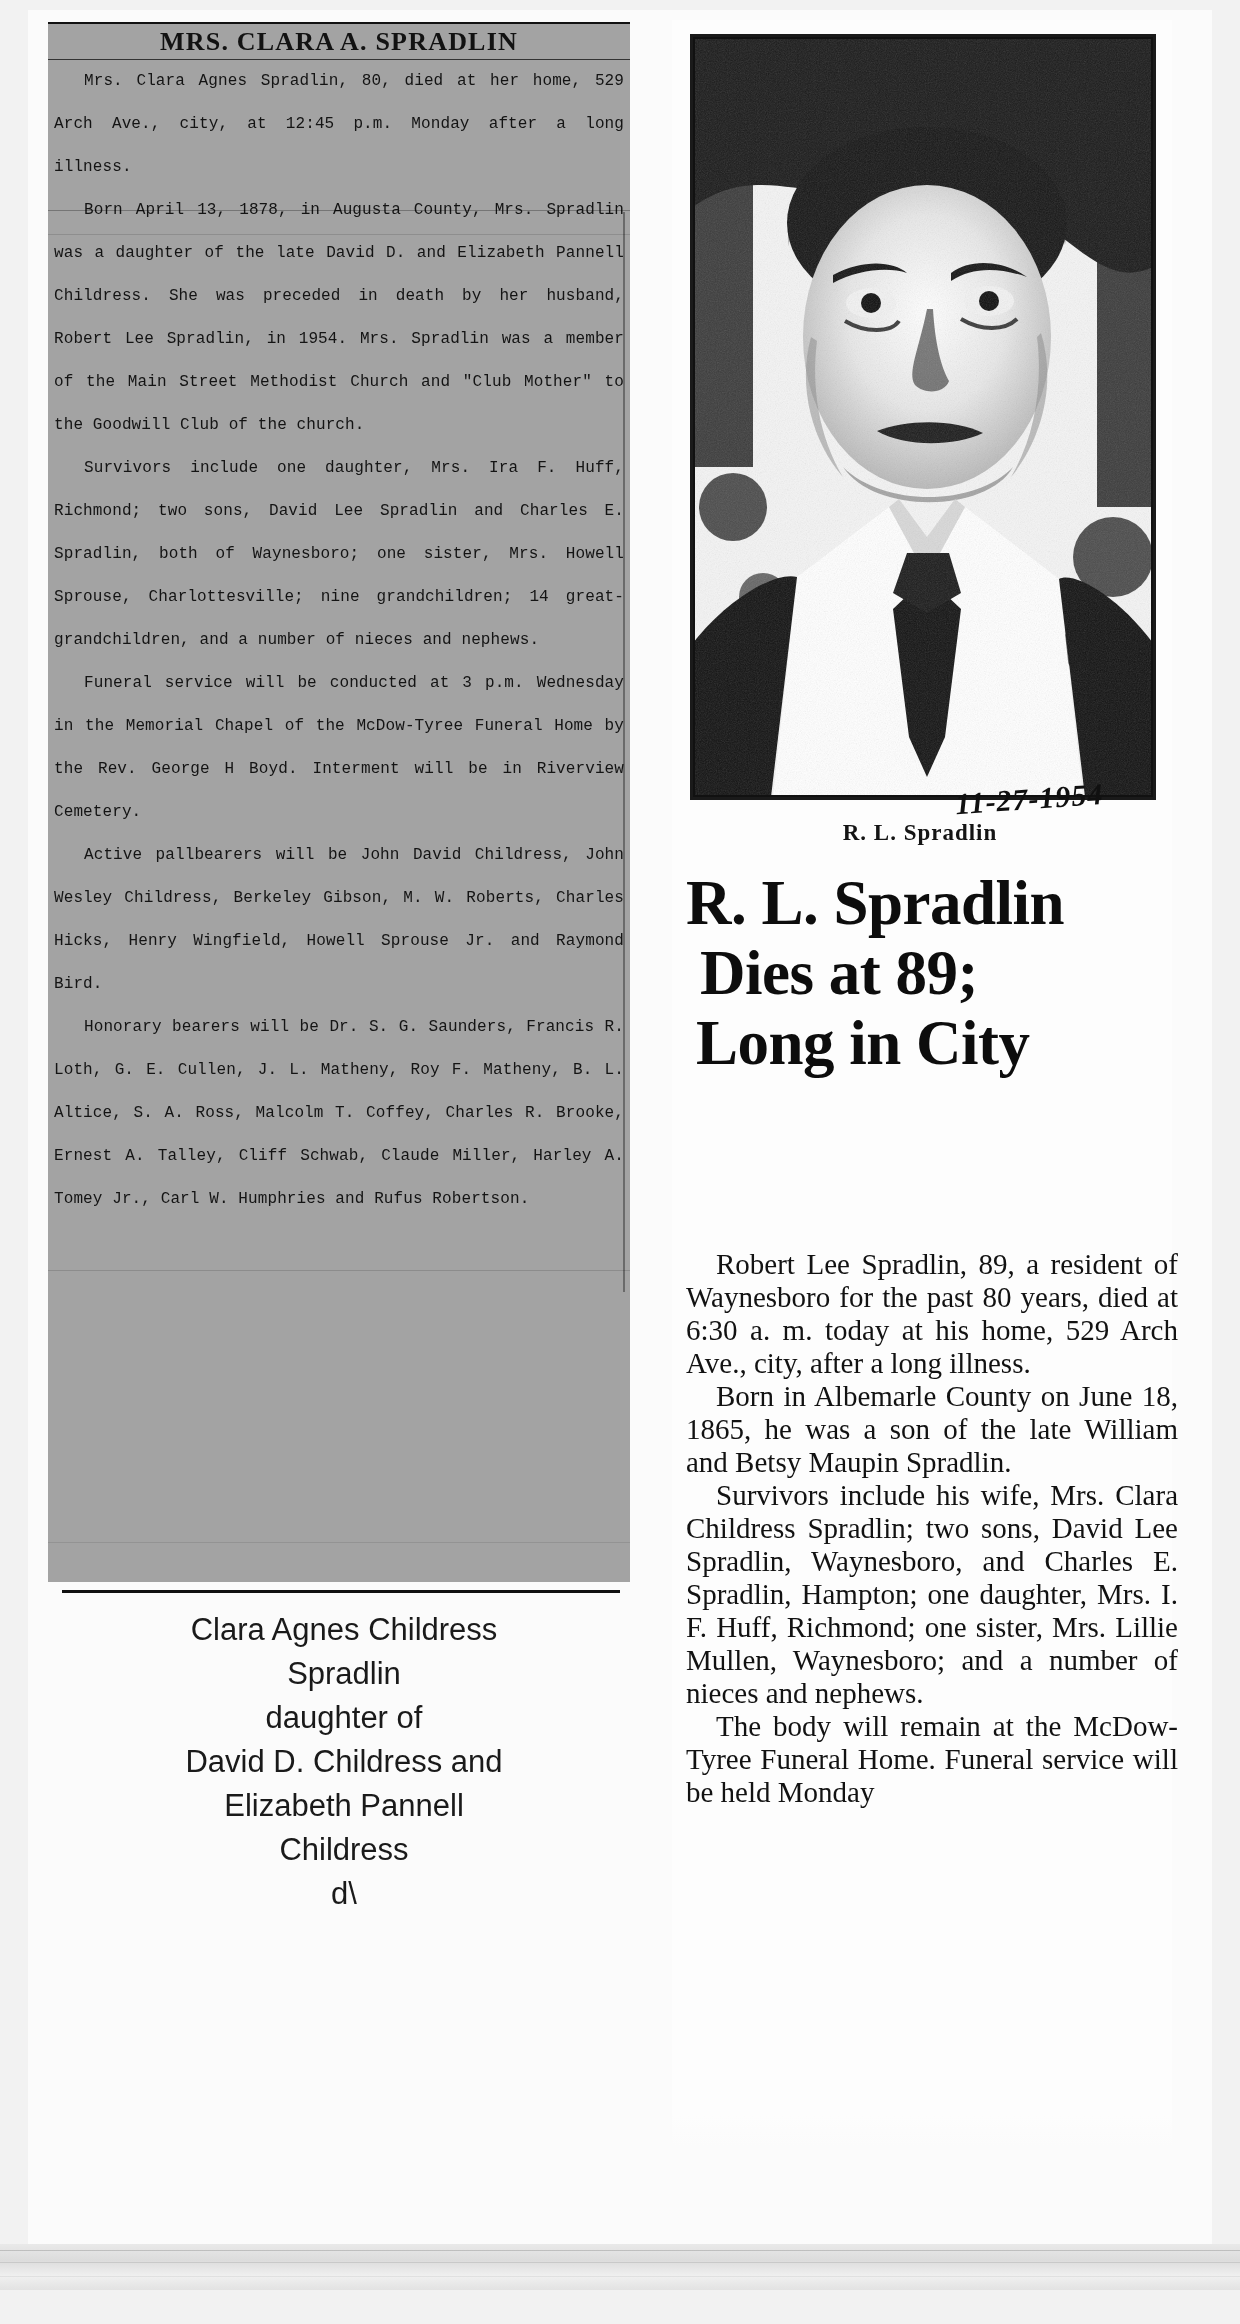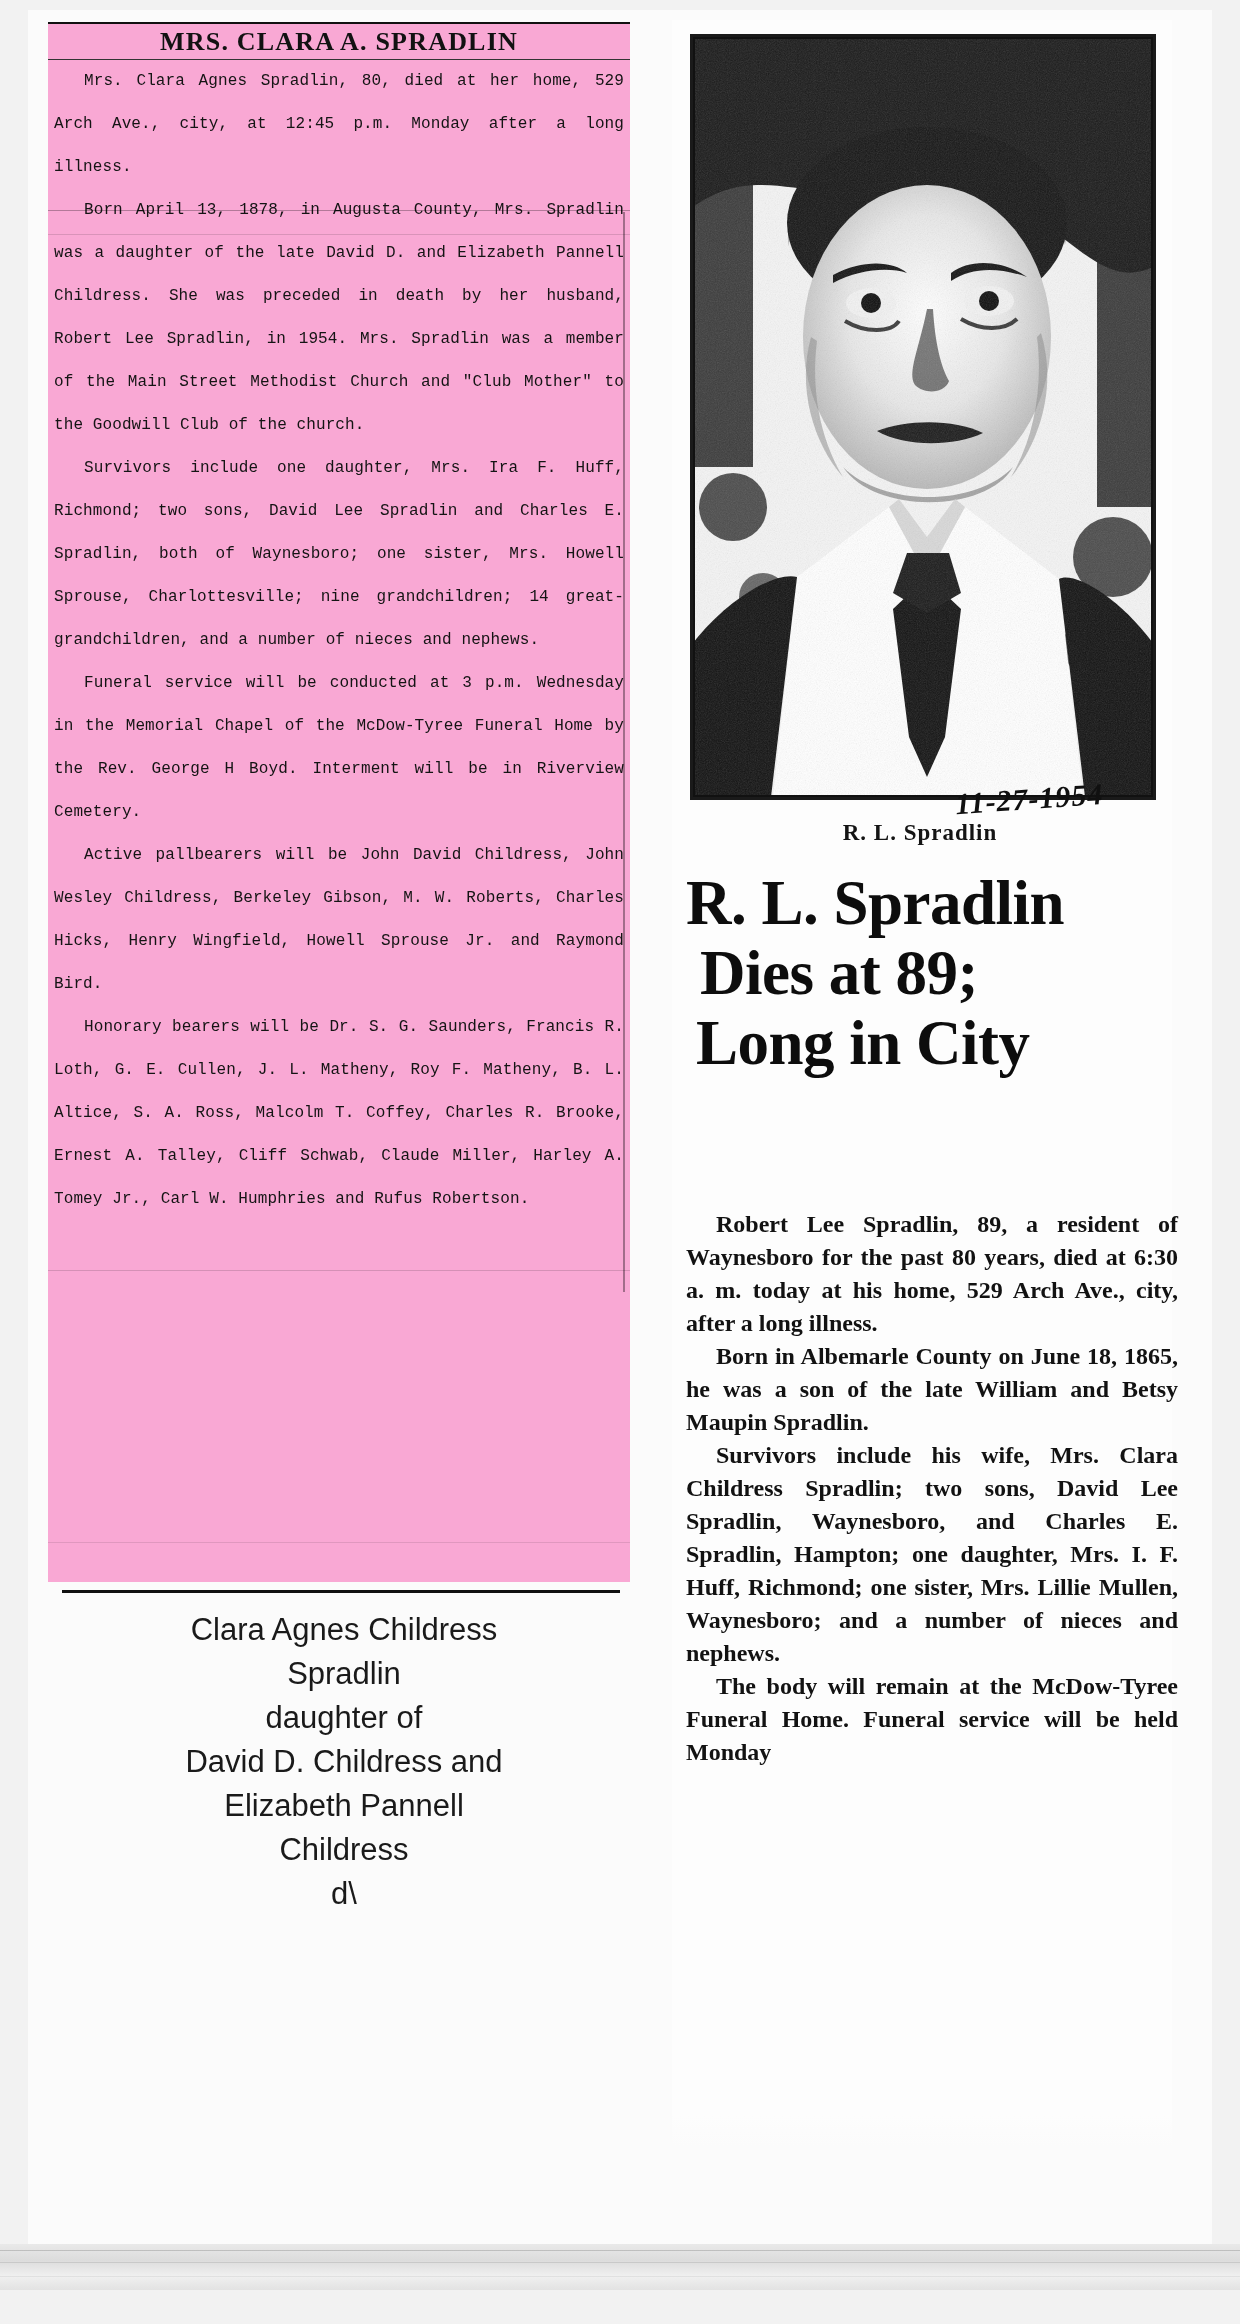--- a/index.html
+++ b/index.html
@@ -28,21 +28,21 @@
     width: 1184px; height: 2270px;
     background: #fbfbfb;
   }
 
   
   .clip-left {
     position: absolute;
     left: 48px; top: 22px;
     width: 582px;
     height: 1560px;
-    background: #f9a8d4;
+    background: #a3a3a3;
   }
   .rule {
     border-top: 2px solid #111;
     margin: 0;
   }
   .rule-thin { border-top: 1px solid #333; }
 
   .obit-head {
     font-family: "Liberation Serif", serif;
     font-size: 26px;
@@ -150,28 +150,28 @@
     line-height: 70px;
     letter-spacing: -0.5px;
   }
   .headline .l1 { display:block; }
   .headline .l2 { display:block; padding-left: 14px; }
   .headline .l3 { display:block; padding-left: 10px; }
 
   .right-body {
     position: absolute;
     left: 686px;
-    top: 1208px;
+    top: 1248px;
     width: 492px;
     font-family: "Liberation Serif", serif;
-    font-size: 24px;
+    font-size: 29px;
     line-height: 33px;
     color: #121212;
     text-align: justify;
-    font-weight: bold;
+    font-weight: normal;
   }
   .right-body p { margin: 0; text-indent: 30px; }
 
   
   .fade-bottom {
     position: absolute;
     left: 672px; top: 2116px;
     width: 500px; height: 40px;
     background: linear-gradient(to bottom, rgba(255,255,255,0) 0%, #fbfbfb 75%);
   }

